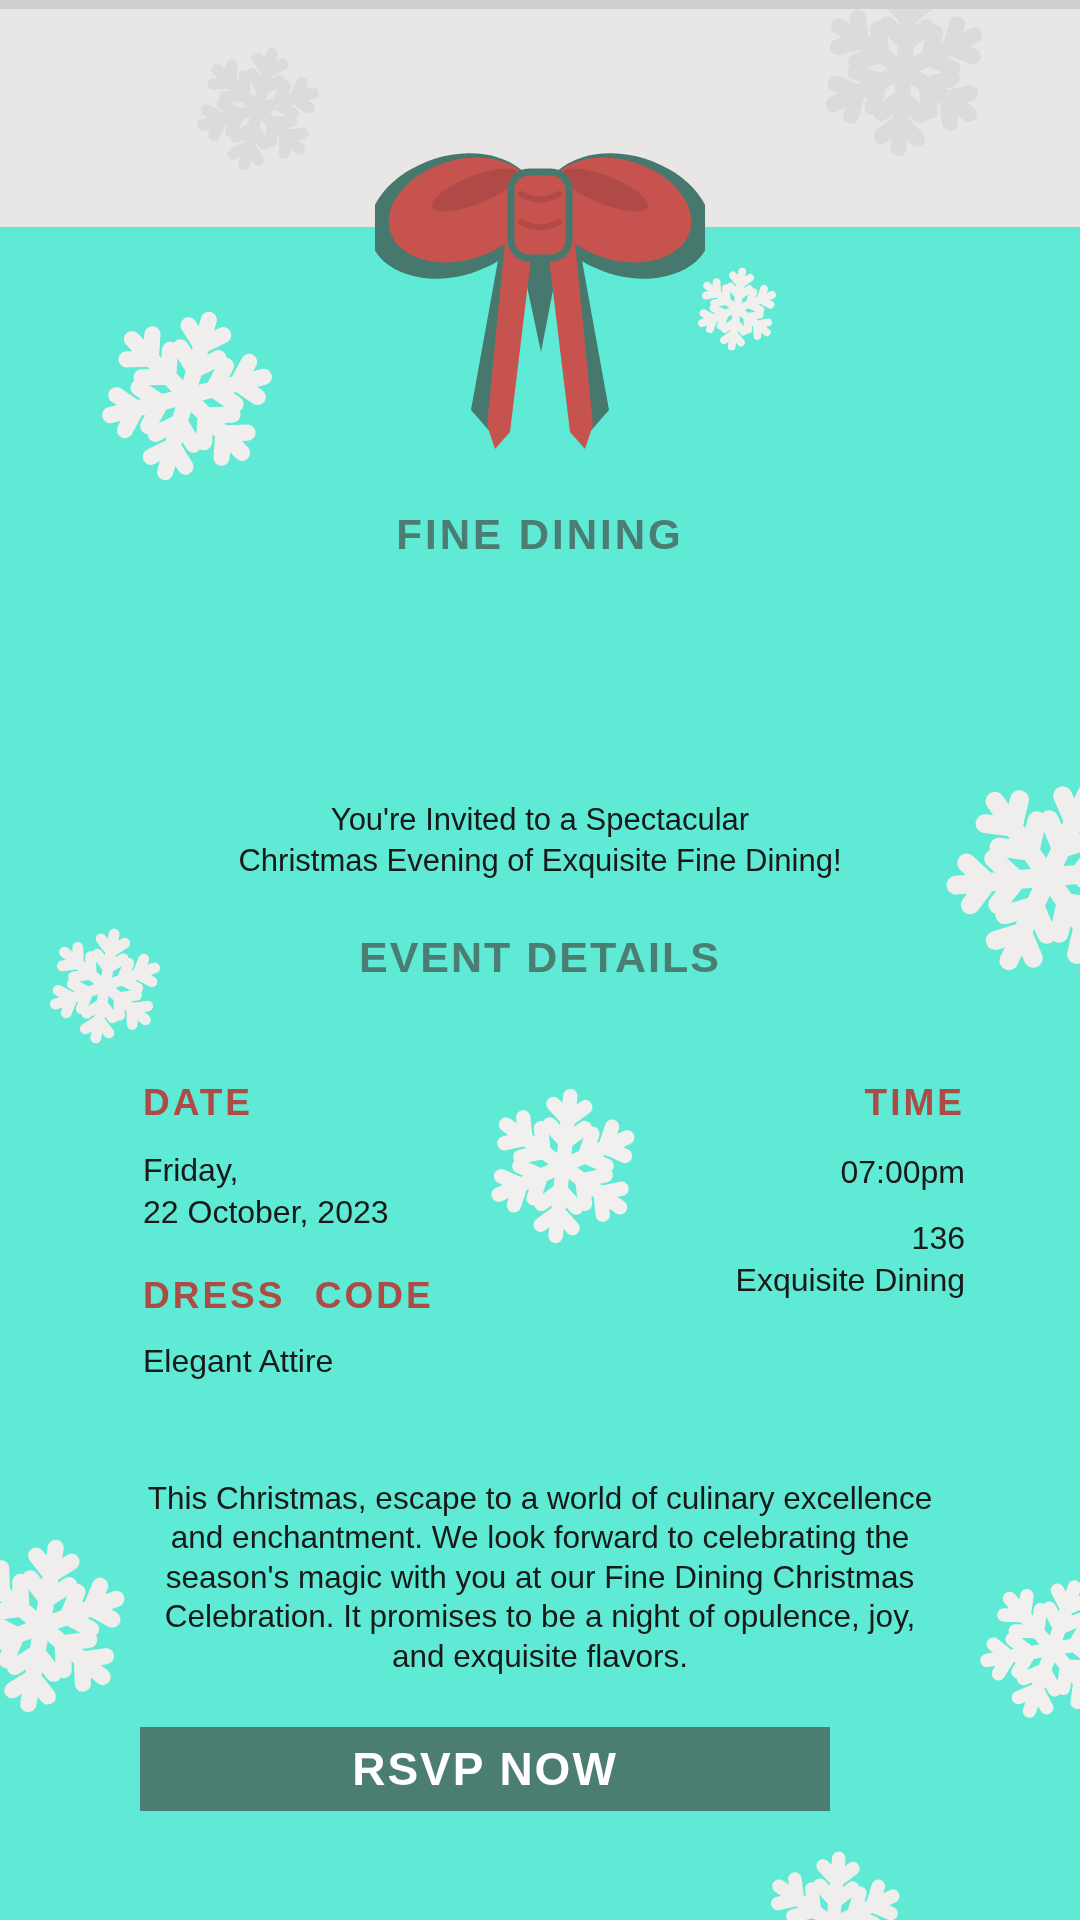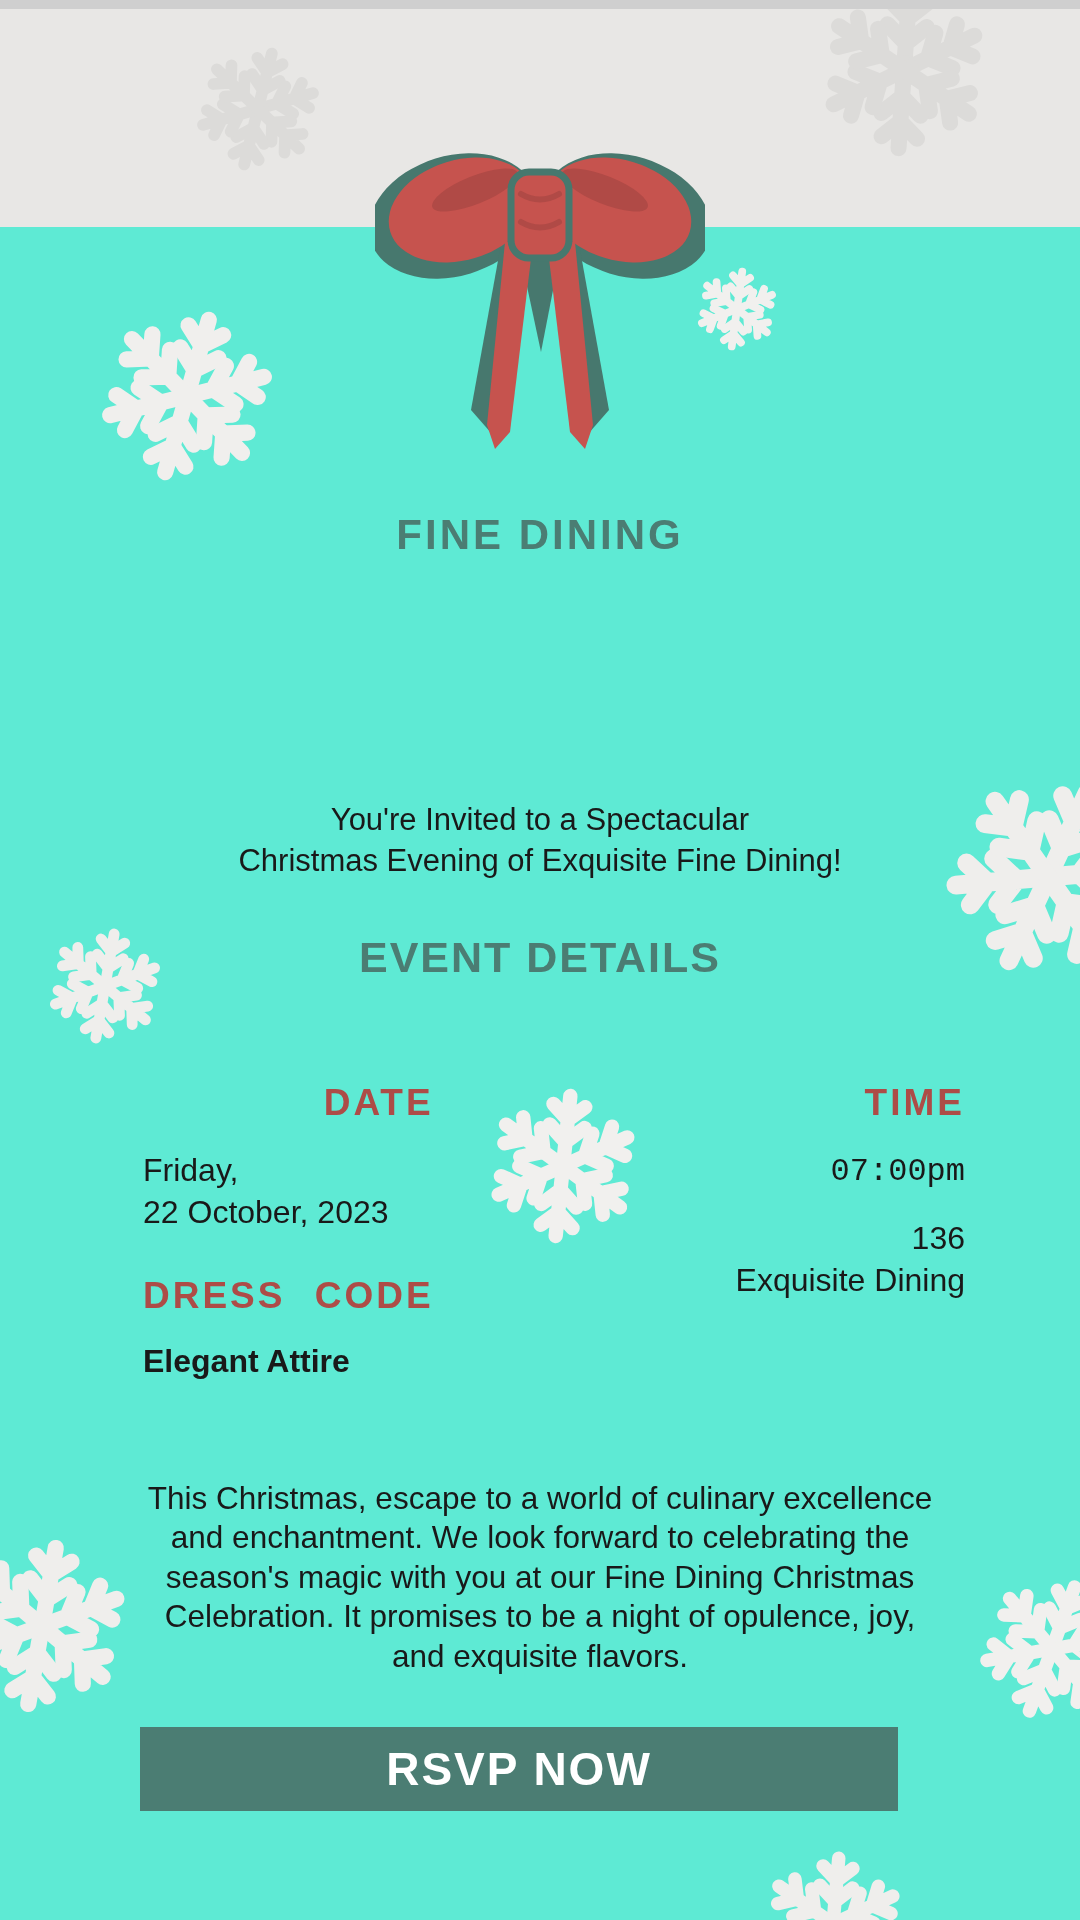--- a/index.html
+++ b/index.html
@@ -11,29 +11,29 @@
   .band{position:absolute;left:0;top:0;width:1080px;height:218px;background:#e8e7e5;}
   .flake{position:absolute;overflow:visible;pointer-events:none;}
   .bow{position:absolute;left:375px;top:132px;width:330px;height:312px;}
   .centerblock{position:absolute;left:0;width:1080px;text-align:center;}
   .eyebrow{top:502px;font-size:42px;font-weight:700;letter-spacing:3px;color:#4b7d73;}
   .title{top:586px;font-size:100px;line-height:1.12;font-weight:700;letter-spacing:4px;color:#ad4c47;}
   .subtitle{top:790px;font-size:31px;line-height:1.33;color:#191919;}
   .section-heading{top:924px;font-size:43px;font-weight:700;letter-spacing:2px;color:#4b7d73;}
   .details-left{position:absolute;left:143px;top:1075px;text-align:left;}
   .details-right{position:absolute;right:115px;top:1075px;text-align:right;}
-  .detail-label{font-size:37px;line-height:1;font-weight:700;letter-spacing:3px;color:#ad4c47;text-align:right;}
+  .detail-label{font-size:37px;line-height:1;font-weight:700;letter-spacing:3px;color:#ad4c47;}
   .dress-gap{word-spacing:16px;}
   .detail-value{font-size:32px;line-height:1.32;color:#191919;}
-  .mt28{margin-top:28px;} .mt30{margin-top:30px;font-family:Liberation Mono, monospace;} .mt26{margin-top:26px;font-weight:bold;}
+  .mt28{margin-top:28px;} .mt30{margin-top:30px;} .mt26{margin-top:26px;}
   .mt44{margin-top:44px;} .mt42{margin-top:42px;} .mt24{margin-top:24px;}
   .message{top:1470px;font-size:31.5px;line-height:1.25;color:#191919;}
   .message-inner{display:inline-block;max-width:790px;}
   .cta{
-    position:absolute;left:140px;top:1718px;width:758px;height:84px;
+    position:absolute;left:140px;top:1718px;width:690px;height:84px;
     background:#4b7d73;border:none;cursor:pointer;
     color:#ffffff;font-family:"Liberation Sans",sans-serif;
     font-size:46px;font-weight:700;letter-spacing:2px;line-height:84px;text-align:center;
     padding:0;display:block;
   }
 </style>
 </head>
 <body>
 
 <div class="poster">

